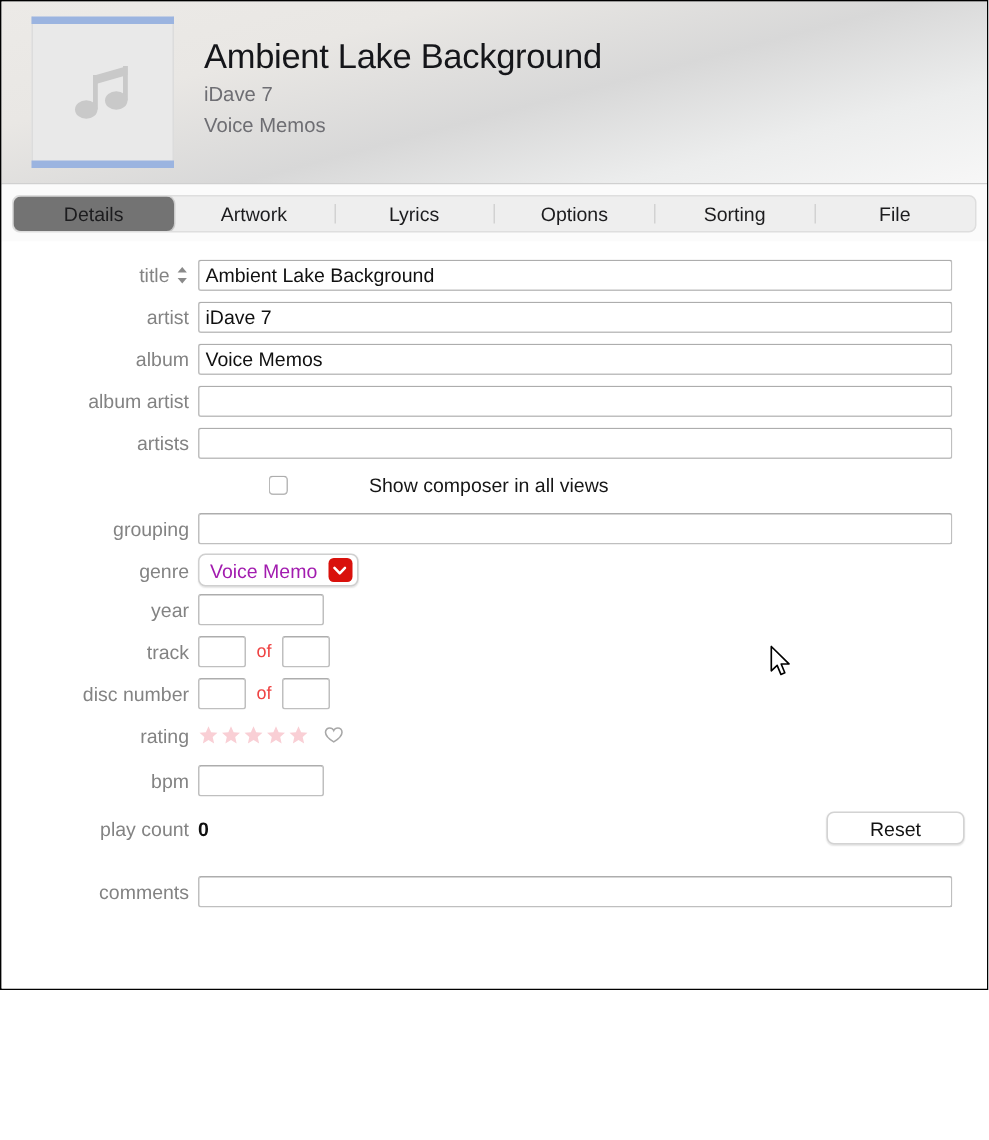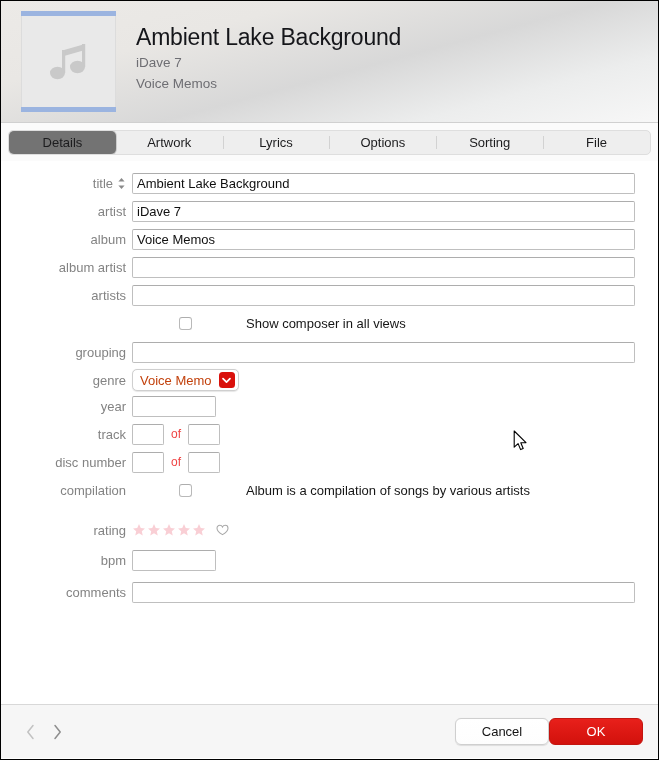--- a/index.html
+++ b/index.html
@@ -8,21 +8,21 @@
     background: #ffffff;
   }
   body {
     font-family: "Liberation Sans", sans-serif;
     -webkit-font-smoothing: antialiased;
   }
 
   #window {
     position: relative;
     width: 659px;
-    height: 760px;
+    height: 660px;
     box-sizing: border-box;
     border: 1px solid #000000;
     background: #ffffff;
     overflow: hidden;
   }
 
   
   .header {
     position: relative;
     height: 122px;
@@ -226,21 +226,21 @@
     background: #ffffff;
     border: 1px solid #cfcfcf;
     border-radius: 5px;
     box-shadow: 0 0.5px 1px rgba(0,0,0,0.10);
     padding: 0 3px 0 7px;
     box-sizing: border-box;
     gap: 7px;
   }
   .popup-label {
     font-size: 13px;
-    color: #c2410c;
+    color: #a21caf;
     white-space: nowrap;
   }
   .popup-arrow {
     width: 16px;
     height: 16px;
     border-radius: 3.5px;
     display: flex;
     align-items: center;
     justify-content: center;
     flex: none;
@@ -438,25 +438,20 @@
       <input class="field num" type="text" value="" style="">
     </div>
 
     <div class="row">
       <div class="lbl">disc number</div>
       <input class="field num" type="text" value="" style="">
       <span class="ofword">of</span>
       <input class="field num" type="text" value="" style="">
     </div>
 
-    <div class="cbrow" style="margin-bottom:18px;">
-      <div class="lbl">compilation</div>
-      <div class="cbox"></div>
-      <div class="cblabel">Album is a compilation of songs by various artists</div>
-    </div>
 
     <div class="row" style="margin-bottom:8px;">
       <div class="lbl">rating</div>
       <div class="stars">
         <svg width="14" height="14" viewBox="0 0 14 14">
             <path d="M7 1.1 L8.75 5.1 L13 5.5 L9.8 8.35 L10.75 12.6 L7 10.35 L3.25 12.6 L4.2 8.35 L1 5.5 L5.25 5.1 Z" fill="#f9cfd5"></path>
           </svg>
         <svg width="14" height="14" viewBox="0 0 14 14">
             <path d="M7 1.1 L8.75 5.1 L13 5.5 L9.8 8.35 L10.75 12.6 L7 10.35 L3.25 12.6 L4.2 8.35 L1 5.5 L5.25 5.1 Z" fill="#f9cfd5"></path>
           </svg>
@@ -475,20 +470,25 @@
           </svg>
         </span>
       </div>
     </div>
 
     <div class="row" style="margin-bottom:10px;">
       <div class="lbl">bpm</div>
       <input class="field bpm" type="text" value="" style="">
     </div>
 
+    <div class="row" style="margin-bottom:20px; position:relative;">
+      <div class="lbl">play count</div>
+      <span class="playcount">0</span>
+      <button class="btn btn-reset">Reset</button>
+    </div>
 
     <div class="row">
       <div class="lbl">comments</div>
       <input class="field wide" type="text" value="" style="">
     </div>
 
   </div>
 
   <div class="footer">
     <div class="nav-arrows">

